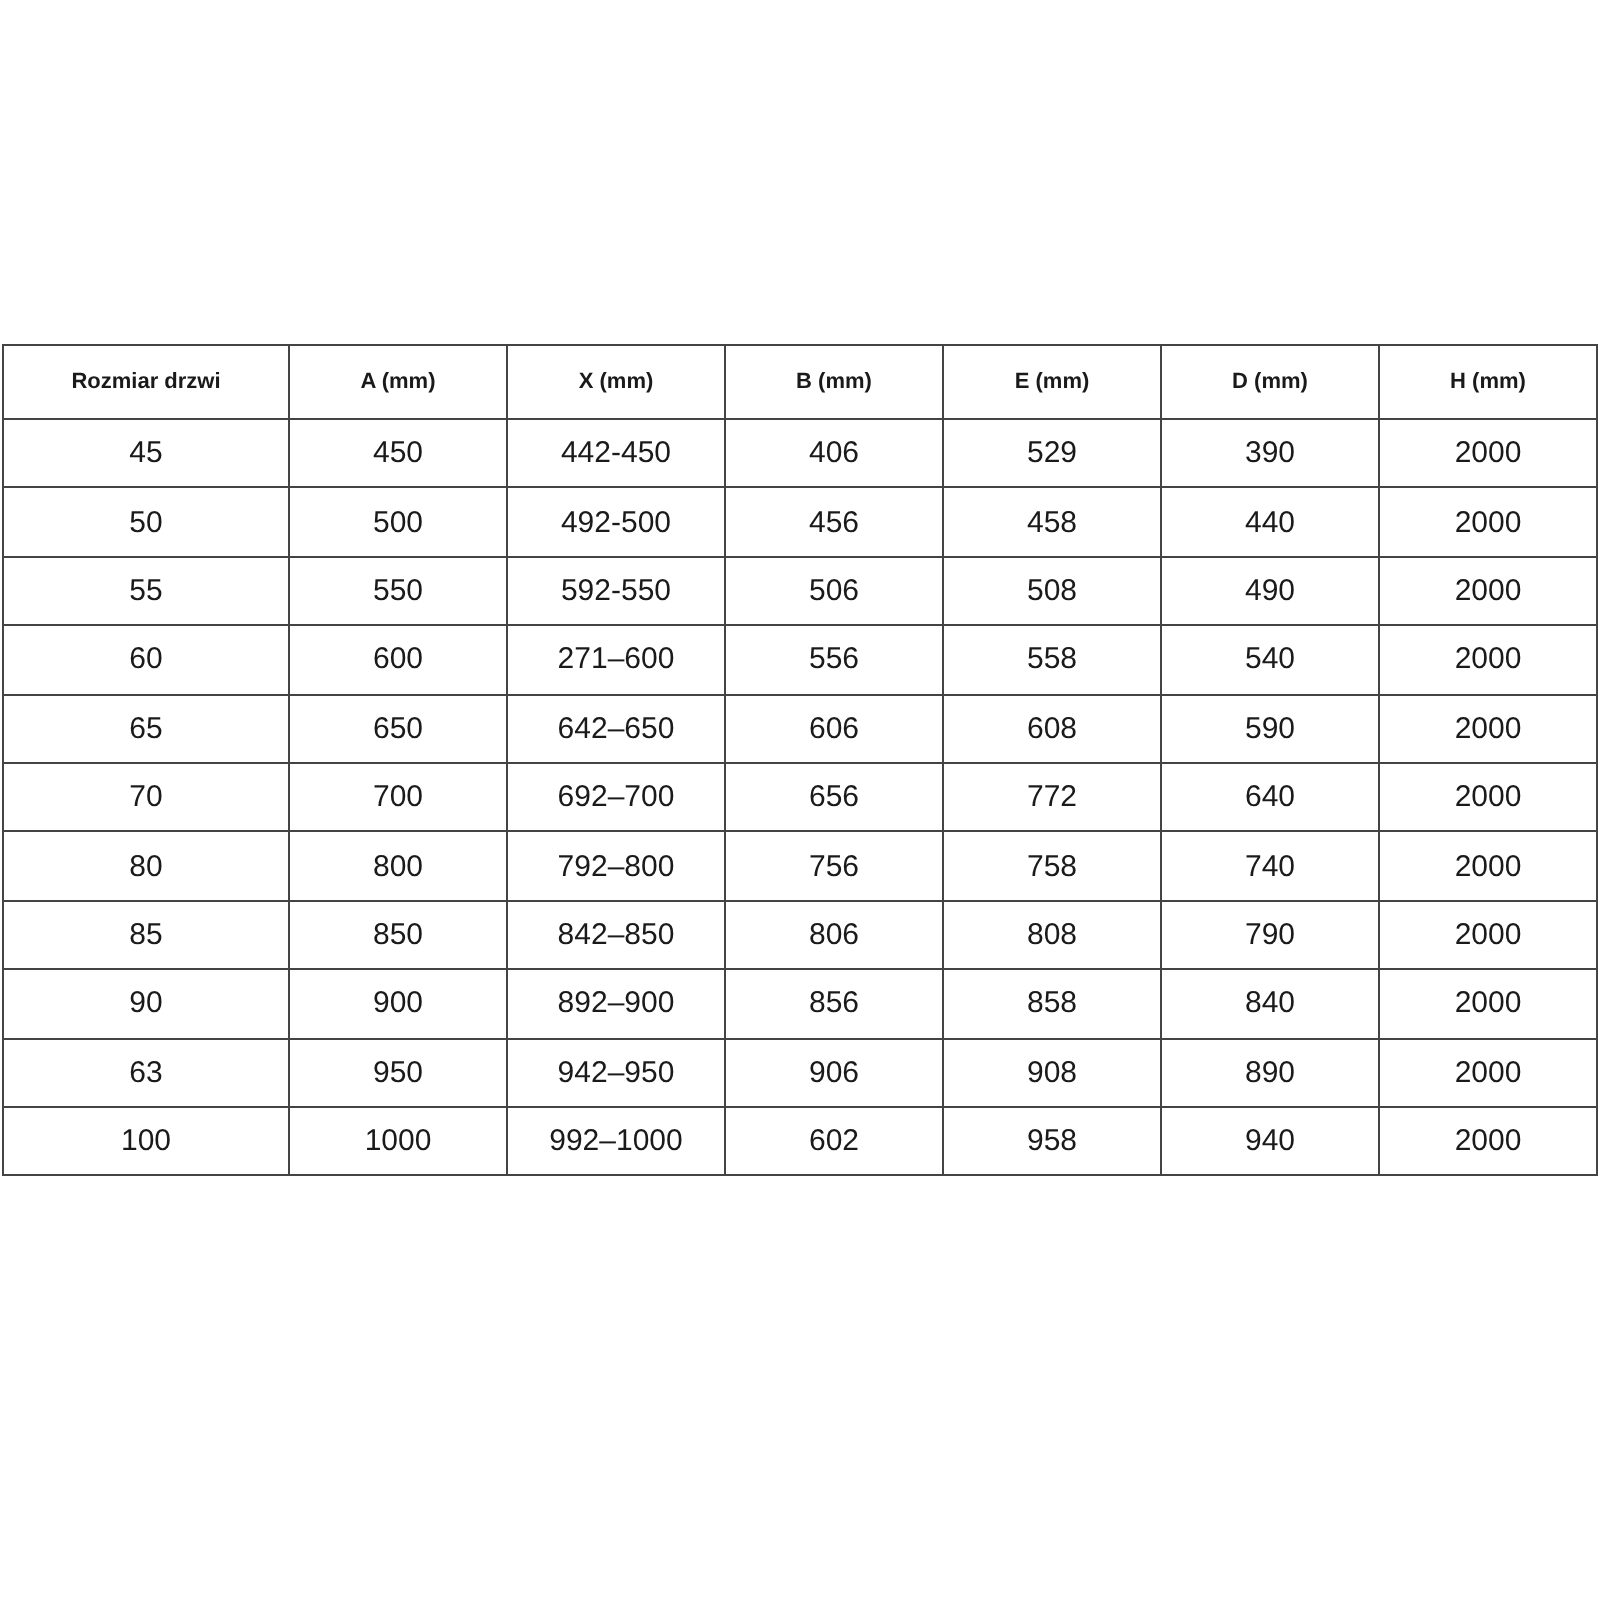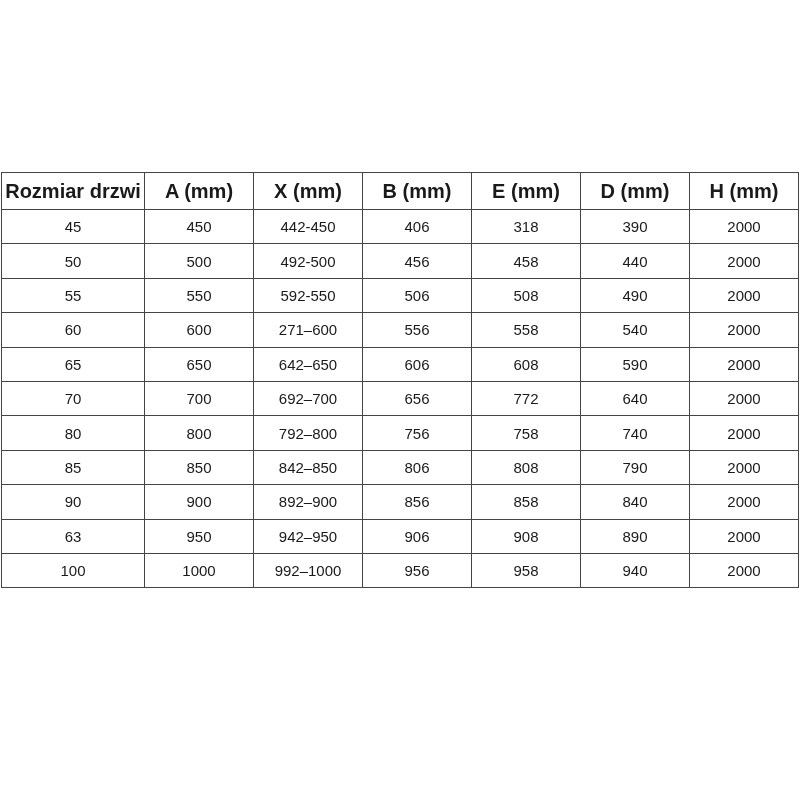--- a/index.html
+++ b/index.html
@@ -31,21 +31,21 @@
     border: 1px solid #444444;
     text-align: center;
     vertical-align: middle;
     color: #1a1a1a;
     padding: 0;
     overflow: hidden;
     white-space: nowrap;
   }
   table.size-table th {
     height: 36px;
-    font-size: 20px;
+    font-size: 11px;
     font-weight: bold;
   }
   table.size-table td {
     height: 33.4px;
     font-size: 15px;
     font-weight: normal;
   }
 </style>
 </head>
 <body>
@@ -71,21 +71,21 @@
         <th>D (mm)</th>
         <th>H (mm)</th>
       </tr>
     </thead>
     <tbody>
         <tr>
           <td>45</td>
           <td>450</td>
           <td>442-450</td>
           <td>406</td>
-          <td>318</td>
+          <td>529</td>
           <td>390</td>
           <td>2000</td>
         </tr>
         <tr>
           <td>50</td>
           <td>500</td>
           <td>492-500</td>
           <td>456</td>
           <td>458</td>
           <td>440</td>
@@ -160,20 +160,20 @@
           <td>942–950</td>
           <td>906</td>
           <td>908</td>
           <td>890</td>
           <td>2000</td>
         </tr>
         <tr>
           <td>100</td>
           <td>1000</td>
           <td>992–1000</td>
-          <td>956</td>
+          <td>602</td>
           <td>958</td>
           <td>940</td>
           <td>2000</td>
         </tr>
       </tbody>
   </table>
 </div>
 
 </body></html>

